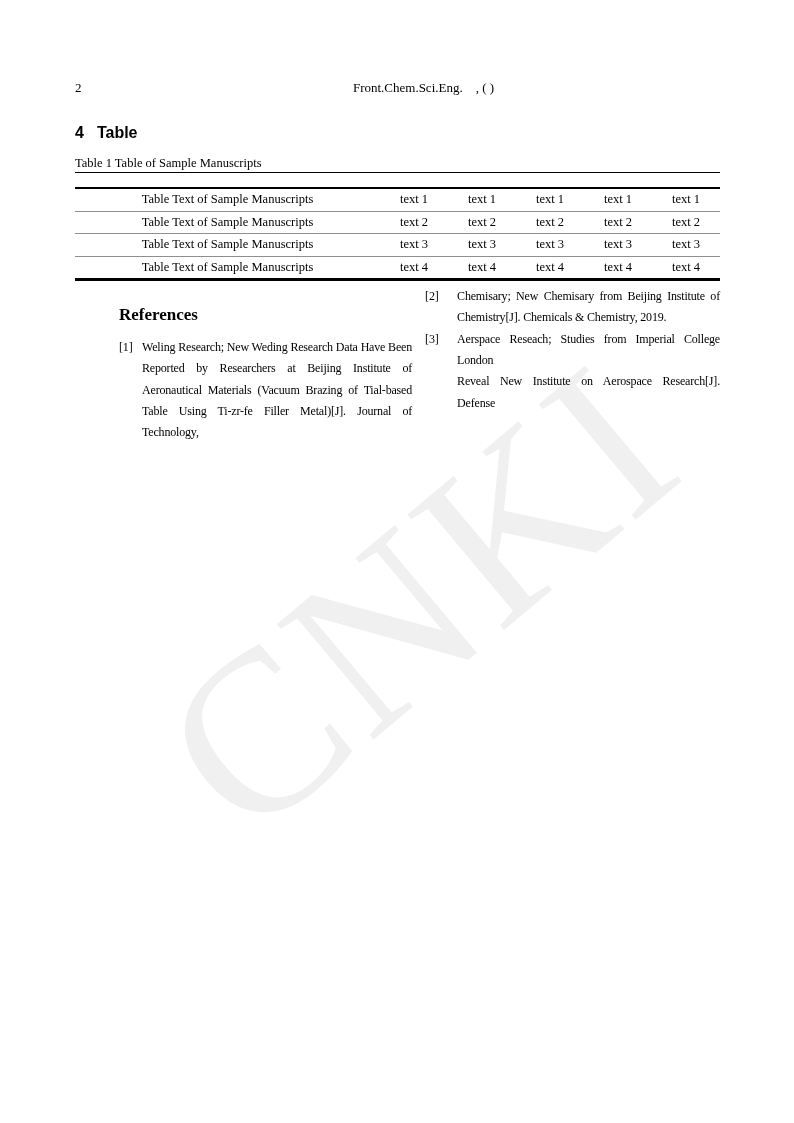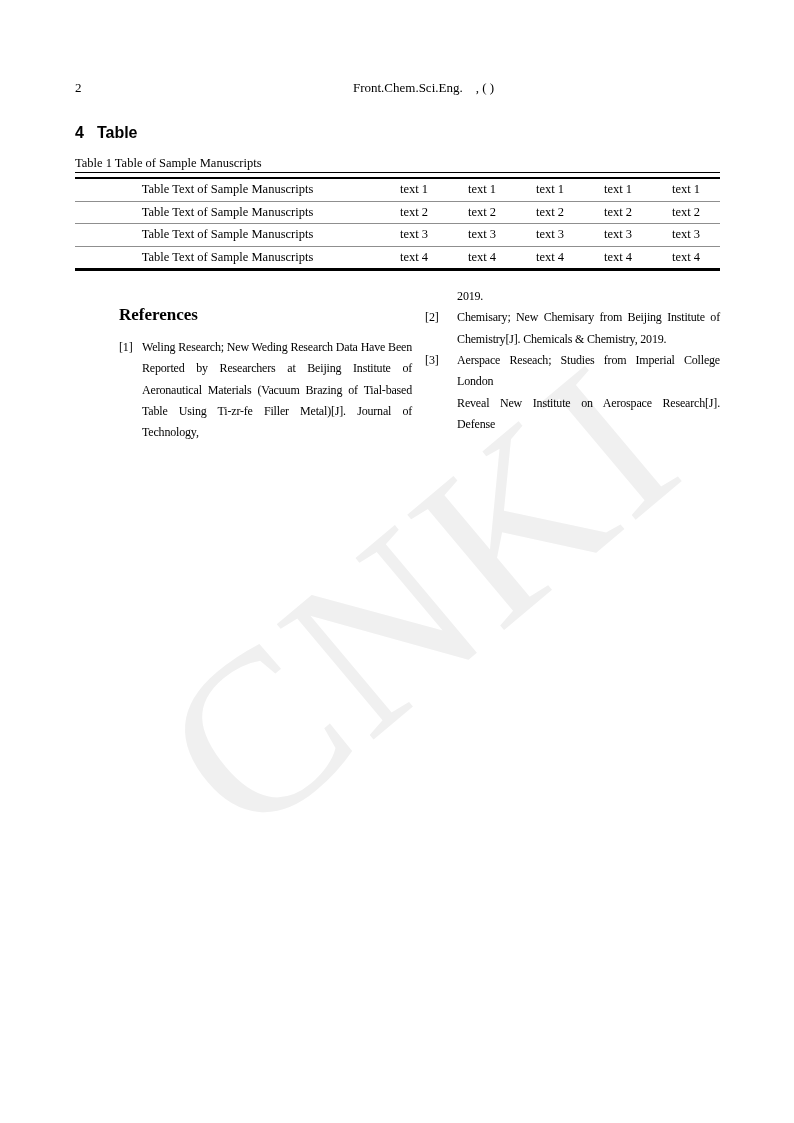--- a/index.html
+++ b/index.html
@@ -25,21 +25,21 @@
   
   .section-heading { position:absolute; left:75px; top:124px;
     font-family:"Liberation Sans", sans-serif; font-weight:bold; font-size:16px; line-height:18px; }
   .stitle { margin-left:13px; }
 
   
   .caption { position:absolute; left:75px; top:156px; font-size:12.5px; line-height:15px; }
 
   
   .tablewrap { position:absolute; left:75px; top:172px; width:645px;
-               border-top:1px solid #000; padding-top:4px; }
+               border-top:1px solid #000; padding-top:14px; }
   .tablewrap table { width:645px; border-collapse:collapse; table-layout:fixed;
                      border-top:2px solid #000; border-bottom:3px solid #000;
                      font-family:"Liberation Serif", serif; font-size:12.5px; }
   .tablewrap col.c0 { width:305px; }
   .tablewrap col.cd { width:68px; }
   .tablewrap td { height:21.5px; padding:0; text-align:center; vertical-align:middle; }
   .tablewrap tr + tr td { border-top:1px solid #8f8f8f; }
 
   
   .refs { position:absolute; left:75px; top:286px; width:645px; display:flex; }
@@ -126,23 +126,20 @@
         <div class="ref">
           <span class="marker">[1]</span>
           <div class="rline">Weling Research; New Weding Research Data Have Been</div>
           <div class="rline">Reported by Researchers at Beijing Institute of</div>
           <div class="rline">Aeronautical Materials (Vacuum Brazing of Tial-based</div>
           <div class="rline">Table Using Ti-zr-fe Filler Metal)[J]. Journal of Technology,</div>
         </div>
       </div>
       <div class="colR">
         <div class="ref">
-          <div class="rline last">2019.</div>
-        </div>
-        <div class="ref">
           <span class="marker">[2]</span>
           <div class="rline">Chemisary; New Chemisary from Beijing Institute of</div>
           <div class="rline last">Chemistry[J]. Chemicals &amp; Chemistry, 2019.</div>
         </div>
         <div class="ref">
           <span class="marker">[3]</span>
           <div class="rline">Aerspace Reseach; Studies from Imperial College London</div>
           <div class="rline">Reveal New Institute on Aerospace Research[J]. Defense</div>
         </div>
       </div>

